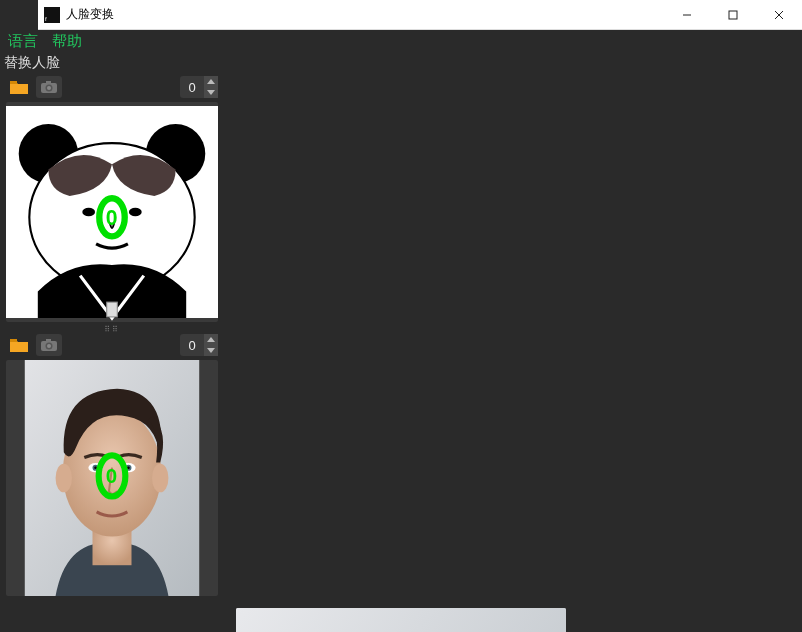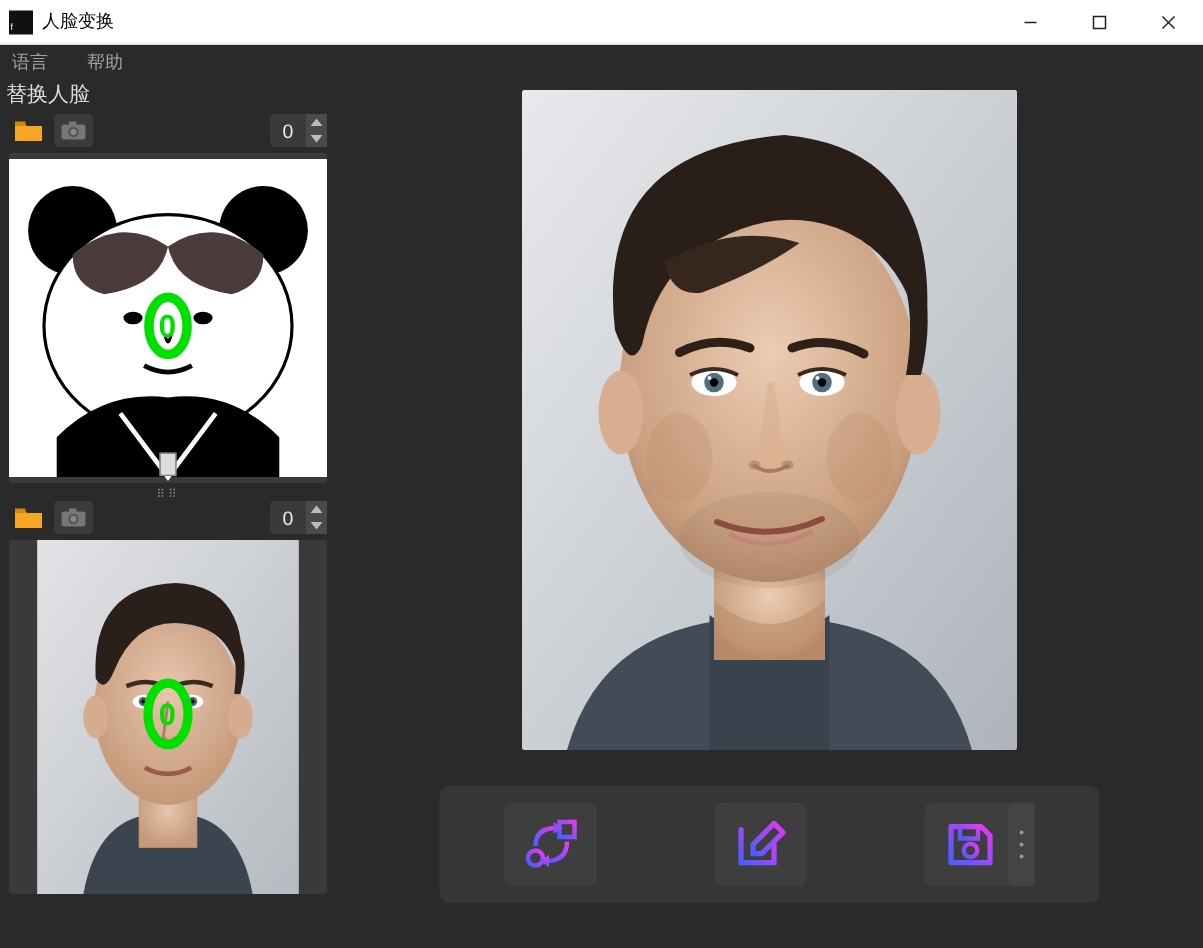--- a/index.html
+++ b/index.html
@@ -11,20 +11,21 @@
     overflow: hidden;
     position: relative;
   }
   .titlebar {
     height: 30px;
     background: #fff;
     display: flex;
     align-items: center;
     padding-left: 6px;
     border-bottom: 1px solid #ddd;
+    margin-left: 38px;
   }
   .titlebar-icon {
     width: 16px; height: 16px;
     background: #111;
     margin-right: 6px;
     display:flex;align-items:flex-end;justify-content:flex-start;
     font-size:6px;color:#fff;padding:1px;
   }
   .titlebar-title { font-size: 12px; color: #000; flex: 1; }
   .win-controls { display: flex; height: 30px; }
@@ -33,28 +34,29 @@
     display: flex; align-items: center; justify-content: center;
     font-size: 12px; color: #000;
   }
   .win-btn svg { stroke: #222; }
   .menubar {
     height: 22px;
     background: #2a2a2a;
     display: flex;
     align-items: center;
     padding-left: 8px;
-    gap: 26px;
-    color: #a3a3a3;
-    font-size: 12px;
+    gap: 14px;
+    color: #22c55e;
+    font-size: 15px;
   }
   .app-body {
     display: flex;
     height: calc(632px - 30px - 22px);
     background: #2a2a2a;
+    flex-direction: column;
   }
   .sidebar {
     width: 224px;
     background: #2a2a2a;
     display: flex;
     flex-direction: column;
   }
   .panel-label {
     color: #ddd;
     font-size: 14px;

